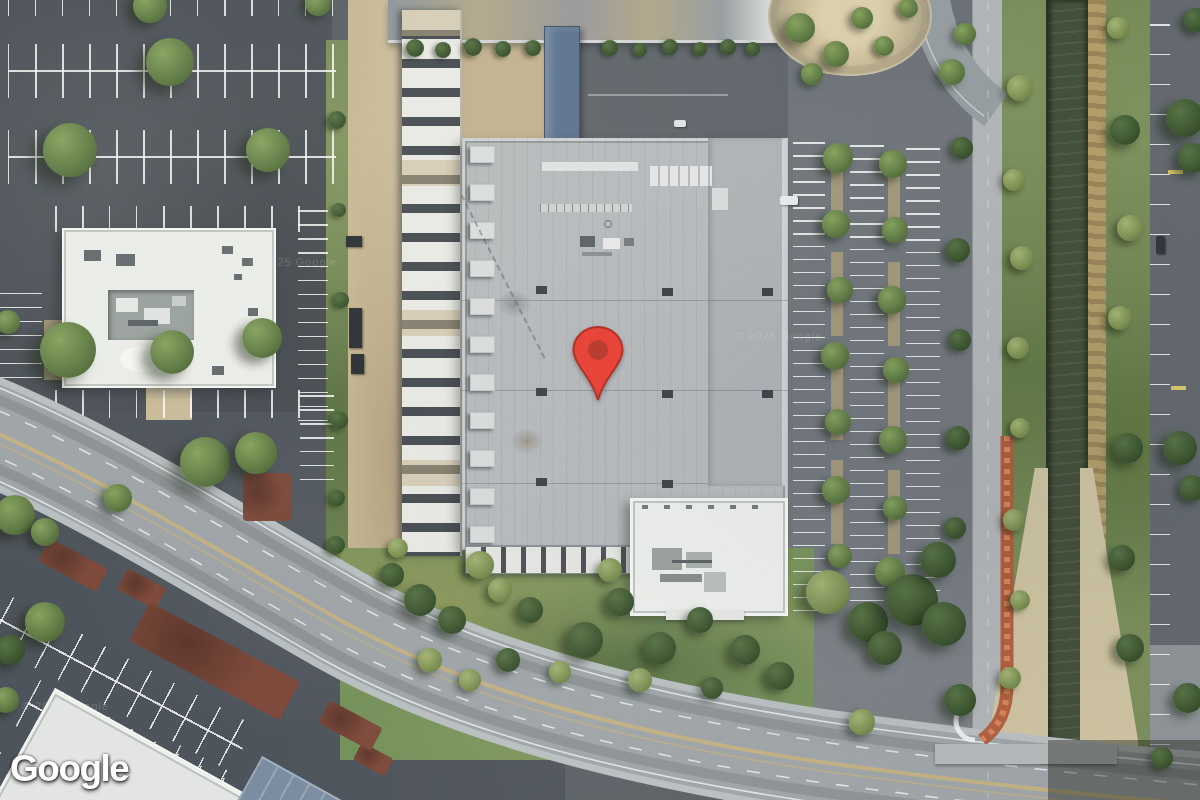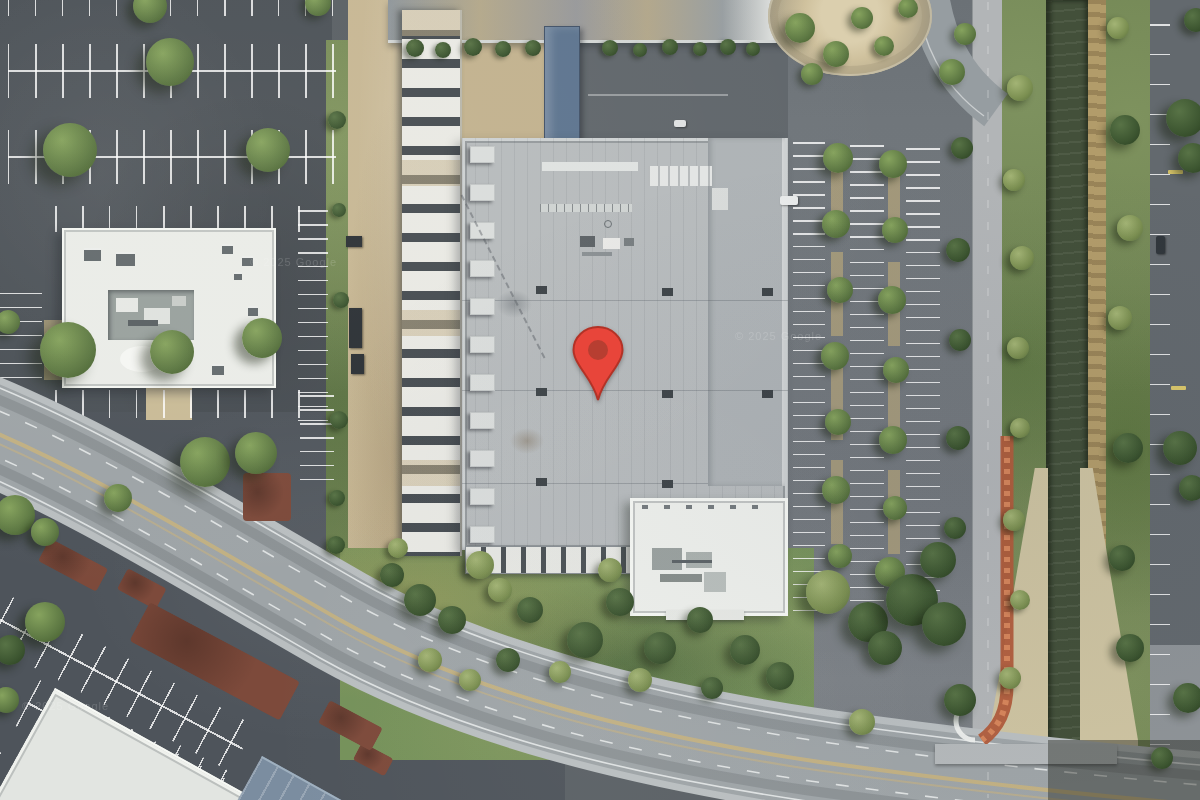--- a/index.html
+++ b/index.html
@@ -307,13 +307,14 @@
       <div class="abs" style="left: 598px; top: 558px; width: 24px; height: 24px; border-radius: 50%; background: radial-gradient(circle at 35% 32%, rgb(163, 180, 117), rgb(123, 143, 81) 62%, rgb(94, 115, 64) 95%); box-shadow: rgba(22, 32, 14, 0.45) -5px 4px 6px;"></div>
       <span class="wm" style="left: 250px; top: 256px;">© 2025 Google</span>
       <span class="wm" style="left: 735px; top: 330px;">© 2025 Google</span>
       <span class="wm" style="left: 22px; top: 700px;">© 2025 Google</span>
       <div class="abs" style="left: 0px; top: 0px; width: 1200px; height: 800px; background: radial-gradient(at 20% 20%, rgba(255, 250, 230, 0.05), transparent 50%), radial-gradient(at 80% 60%, rgba(20, 30, 60, 0.05), transparent 50%), radial-gradient(at 50% 90%, rgba(255, 255, 240, 0.04), transparent 40%); pointer-events: none;"></div>
       <div class="abs" style="left: 570px; top: 325px; width: 56px; height: 78px; z-index: 15; filter: drop-shadow(rgba(0, 0, 0, 0.3) 0px 2px 2px);"><svg width="56" height="78" viewBox="0 0 56 78">
 <path d="M28,75 C24,59 13.5,48 9,40 C5.5,34.5 3.5,30 3.5,25 A24.5,23 0 1 1 52.5,25 C52.5,30 50.5,34.5 47,40 C42.5,48 32,59 28,75 Z" fill="#e8453a" stroke="#b33226" stroke-width="2"></path>
 <circle cx="28" cy="25" r="10" fill="#b73e31"></circle>
         </svg></div>
     </div>
+  <div class="glogo">Google</div>
 </div>
 
 </body></html>

